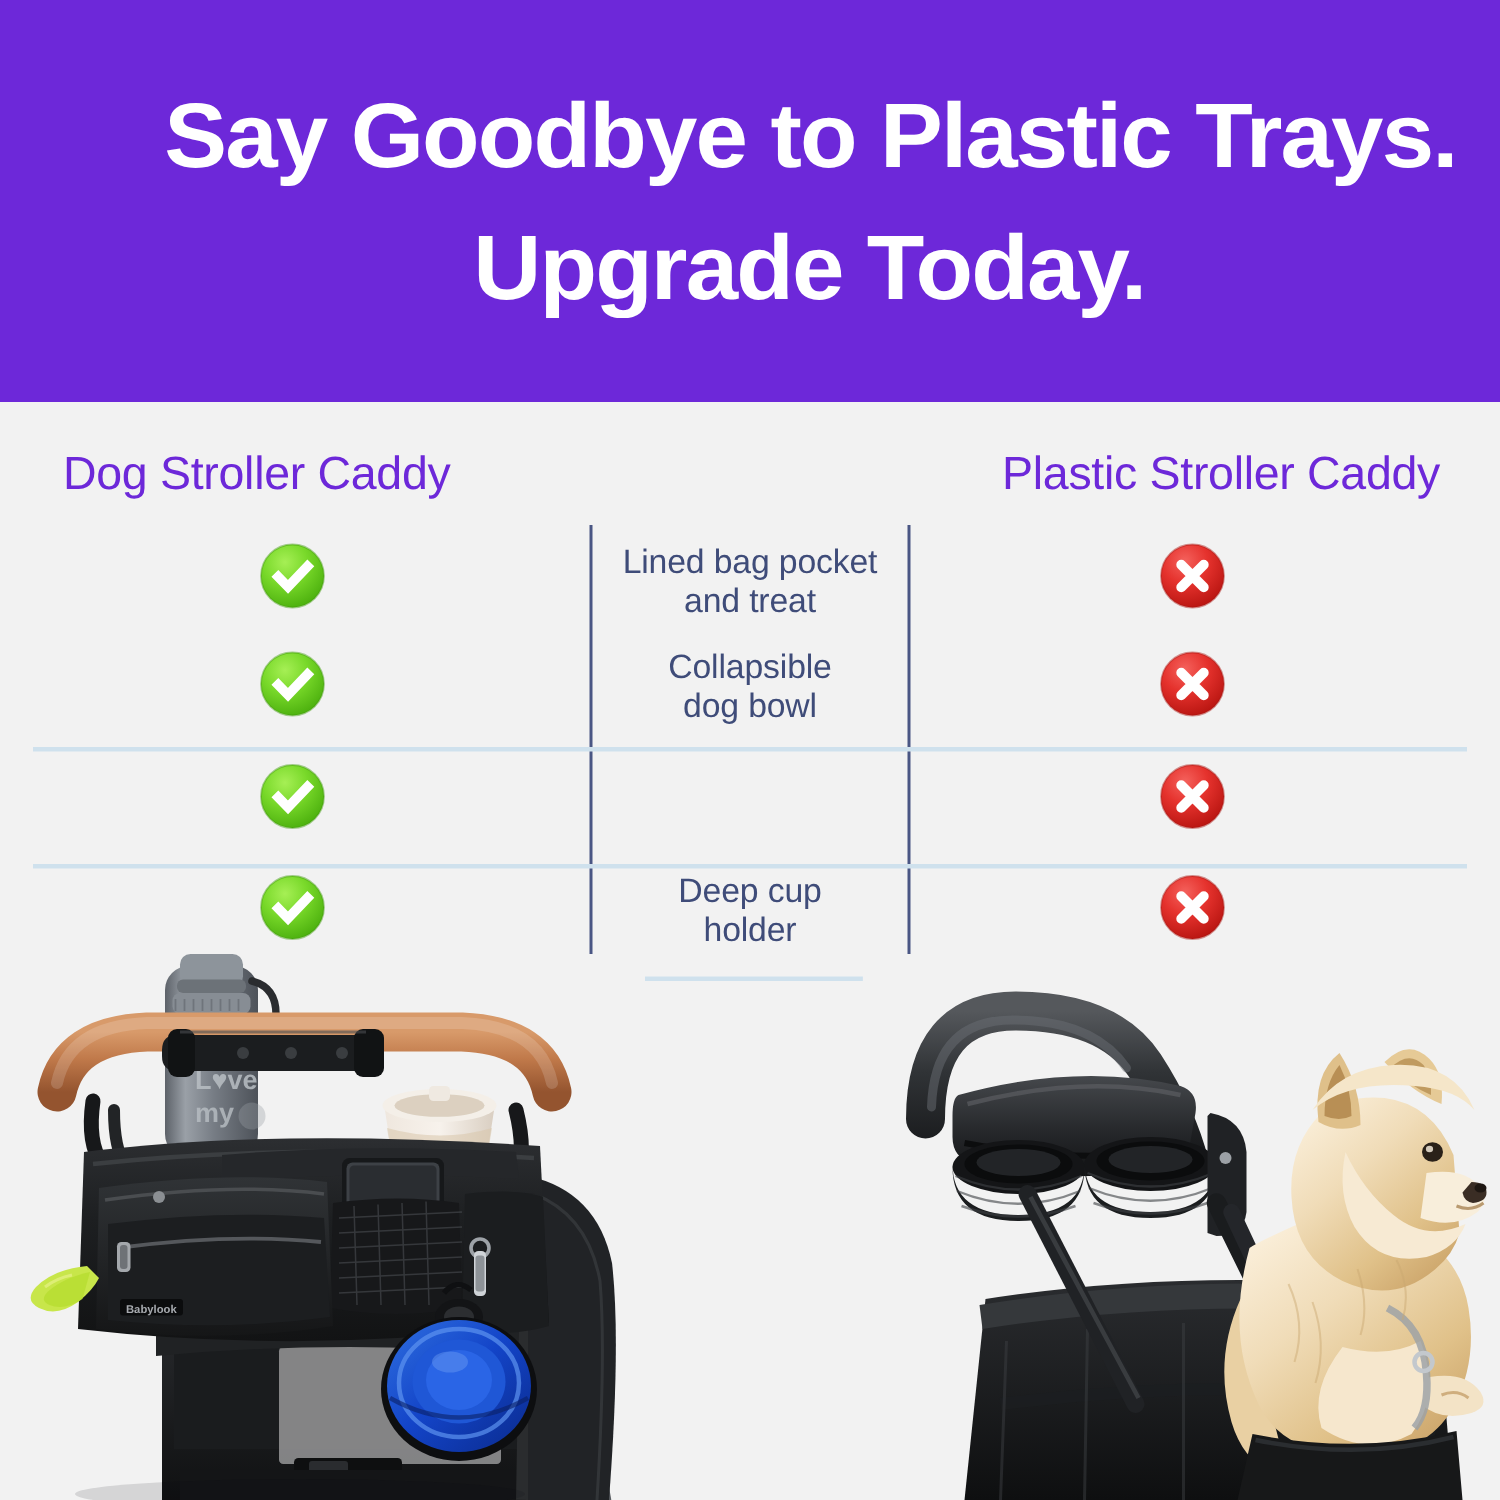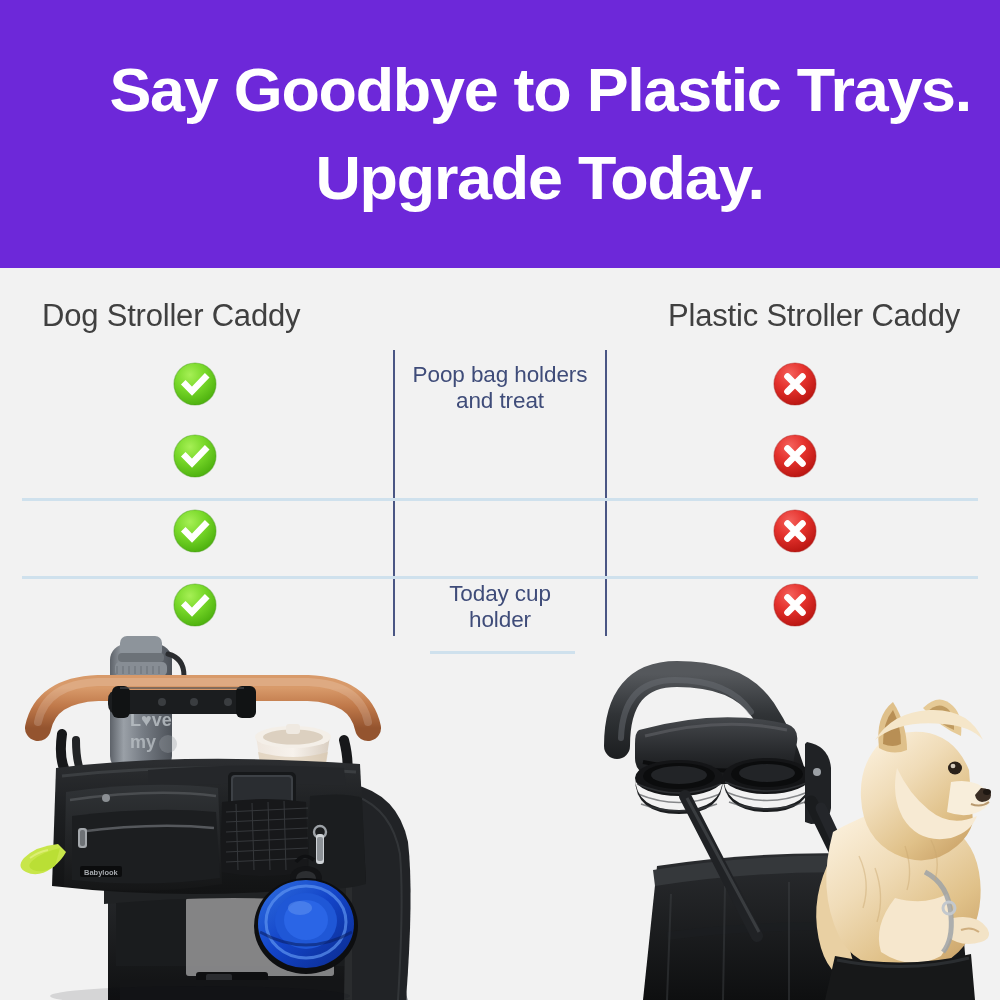--- a/index.html
+++ b/index.html
@@ -30,21 +30,21 @@
   }
   .banner-line.l1{font-size:61px;}
   .banner-line.l2{font-size:61px;}
 
   
   .compare{
     position:absolute;left:0;top:268px;width:1000px;height:372px;
   }
   .col-head{
     position:absolute;top:30px;
-    color:#404040;
+    color:#6d28d9;
     font-size:31px;
     font-weight:400;
     letter-spacing:-0.2px;
     white-space:nowrap;
   }
   .col-head.left{left:42px;}
   .col-head.right{right:40px;}
 
   .grid{
     position:absolute;left:0;top:82px;width:1000px;height:290px;
@@ -129,21 +129,21 @@
                   <stop offset="45%" stop-color="#79d92a"></stop>
                   <stop offset="100%" stop-color="#49ad0c"></stop>
               </radialGradient>
             </defs>
             <circle cx="22" cy="22" r="21" fill="url(#gchk0)"></circle>
             <circle cx="22" cy="22" r="21" fill="none" stroke="#3f9a09" stroke-opacity=".45" stroke-width="1.2"></circle>
             <path d="M12.5 22.6 L19 29.2 L32 15.6" fill="none" stroke="#ffffff" stroke-width="6.4" stroke-linecap="square" stroke-linejoin="miter"></path>
           </svg>
         </span>
         <span class="feature-text" style="top:12px">
-          <span>Poop bag holders</span><br>
+          <span>Lined bag pocket</span><br>
           <span>and treat</span>
         </span>
         <span class="cell-mark right">
           <svg class="badge" viewBox="0 0 44 44" xmlns="http://www.w3.org/2000/svg" aria-hidden="true">
             <defs>
               <radialGradient id="gcrx0" cx="38%" cy="26%" r="80%">
                 <stop offset="0%" stop-color="#f4615c"></stop>
                   <stop offset="45%" stop-color="#e5322d"></stop>
                   <stop offset="100%" stop-color="#b5130f"></stop>
               </radialGradient>
@@ -163,20 +163,24 @@
                 <stop offset="0%" stop-color="#a6ef55"></stop>
                   <stop offset="45%" stop-color="#79d92a"></stop>
                   <stop offset="100%" stop-color="#49ad0c"></stop>
               </radialGradient>
             </defs>
             <circle cx="22" cy="22" r="21" fill="url(#gchk1)"></circle>
             <circle cx="22" cy="22" r="21" fill="none" stroke="#3f9a09" stroke-opacity=".45" stroke-width="1.2"></circle>
             <path d="M12.5 22.6 L19 29.2 L32 15.6" fill="none" stroke="#ffffff" stroke-width="6.4" stroke-linecap="square" stroke-linejoin="miter"></path>
           </svg>
         </span>
+        <span class="feature-text" style="top:14px">
+          <span>Collapsible</span><br>
+          <span>dog bowl</span>
+        </span>
         <span class="cell-mark right" style="top:16px">
           <svg class="badge" viewBox="0 0 44 44" xmlns="http://www.w3.org/2000/svg" aria-hidden="true">
             <defs>
               <radialGradient id="gcrx1" cx="38%" cy="26%" r="80%">
                 <stop offset="0%" stop-color="#f4615c"></stop>
                   <stop offset="45%" stop-color="#e5322d"></stop>
                   <stop offset="100%" stop-color="#b5130f"></stop>
               </radialGradient>
             </defs>
             <circle cx="22" cy="22" r="21" fill="url(#gcrx1)"></circle>
@@ -226,21 +230,21 @@
                   <stop offset="45%" stop-color="#79d92a"></stop>
                   <stop offset="100%" stop-color="#49ad0c"></stop>
               </radialGradient>
             </defs>
             <circle cx="22" cy="22" r="21" fill="url(#gchk3)"></circle>
             <circle cx="22" cy="22" r="21" fill="none" stroke="#3f9a09" stroke-opacity=".45" stroke-width="1.2"></circle>
             <path d="M12.5 22.6 L19 29.2 L32 15.6" fill="none" stroke="#ffffff" stroke-width="6.4" stroke-linecap="square" stroke-linejoin="miter"></path>
           </svg>
         </span>
         <span class="feature-text" style="top:11px">
-          <span>Today cup</span><br>
+          <span>Deep cup</span><br>
           <span>holder</span>
         </span>
         <span class="cell-mark right" style="top:13px">
           <svg class="badge" viewBox="0 0 44 44" xmlns="http://www.w3.org/2000/svg" aria-hidden="true">
             <defs>
               <radialGradient id="gcrx3" cx="38%" cy="26%" r="80%">
                 <stop offset="0%" stop-color="#f4615c"></stop>
                   <stop offset="45%" stop-color="#e5322d"></stop>
                   <stop offset="100%" stop-color="#b5130f"></stop>
               </radialGradient>

